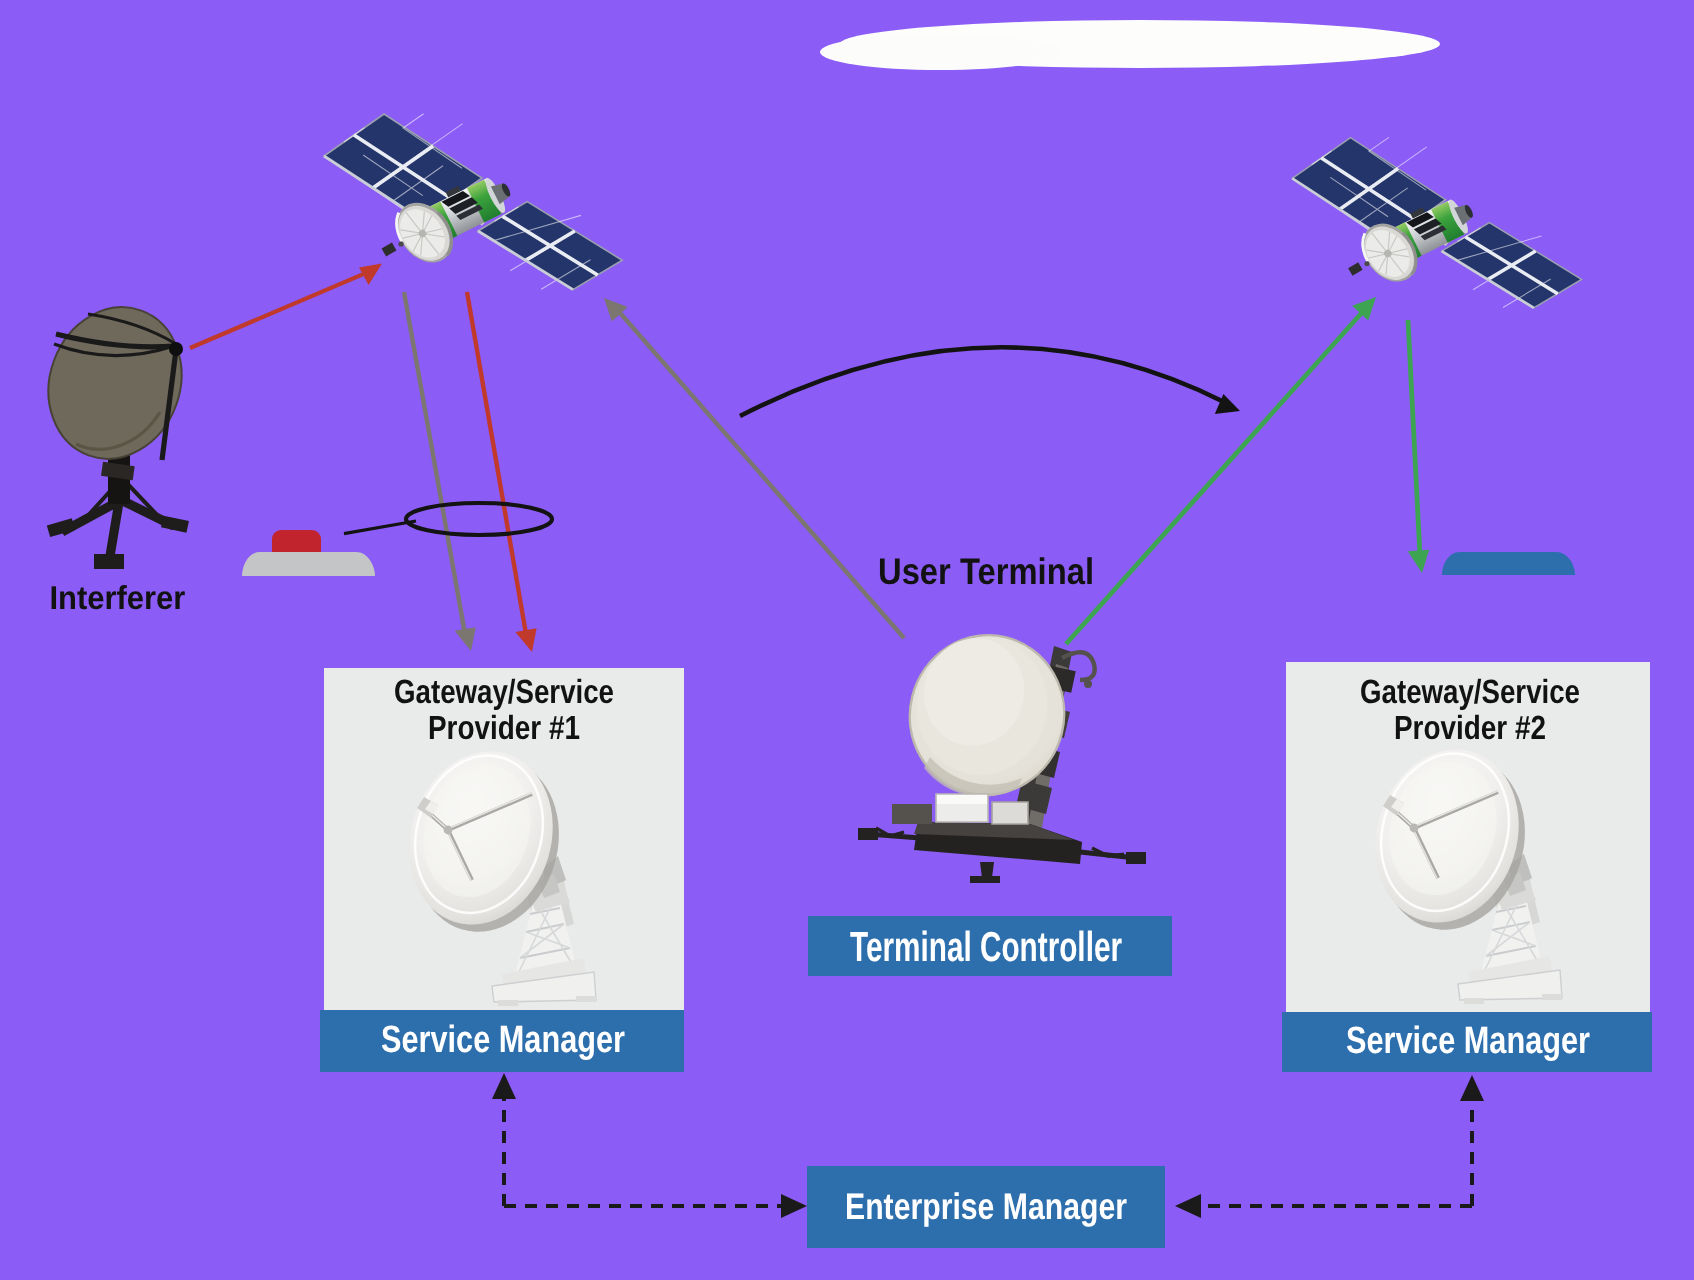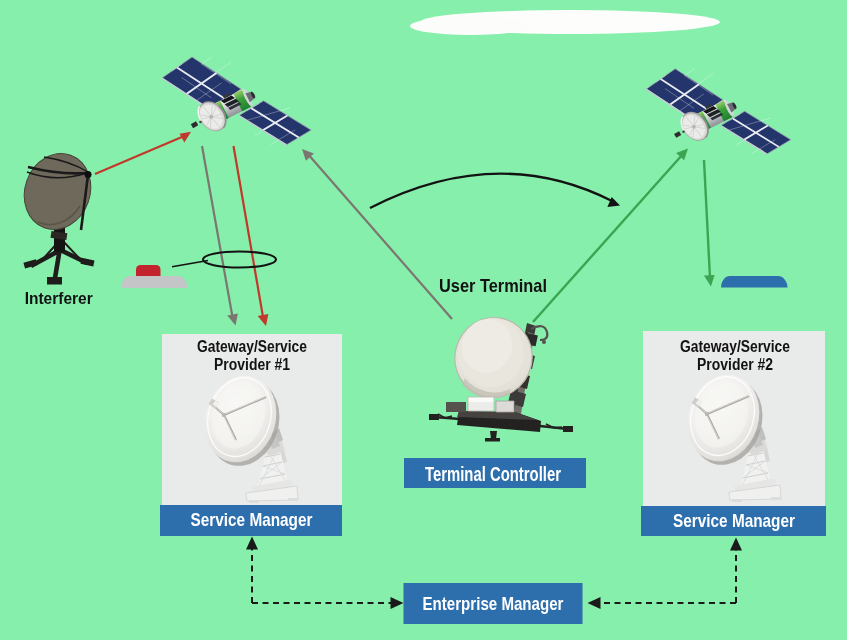--- a/index.html
+++ b/index.html
@@ -1,16 +1,16 @@
 <!DOCTYPE html>
 <html><head>
 <meta charset="utf-8">
 <style>
 html,body{margin:0;padding:0;background:#ffffff;}
-#stage{position:relative;width:847px;height:640px;background:#86efac;overflow:hidden;}
+#stage{position:relative;width:847px;height:640px;background:#8b5cf6;overflow:hidden;}
 svg text{font-family:"Liberation Sans",sans-serif;font-weight:bold;}
 </style>
 </head>
 <body>
 <div id="stage">
 <svg width="847" height="640" viewBox="0 0 847 640">
 <defs>
 <linearGradient id="bodyg" x1="0" y1="-11" x2="0" y2="11" gradientUnits="userSpaceOnUse">
  <stop offset="0" stop-color="#fbfbfb"></stop>
           <stop offset="0.45" stop-color="#cfd2d5"></stop>

